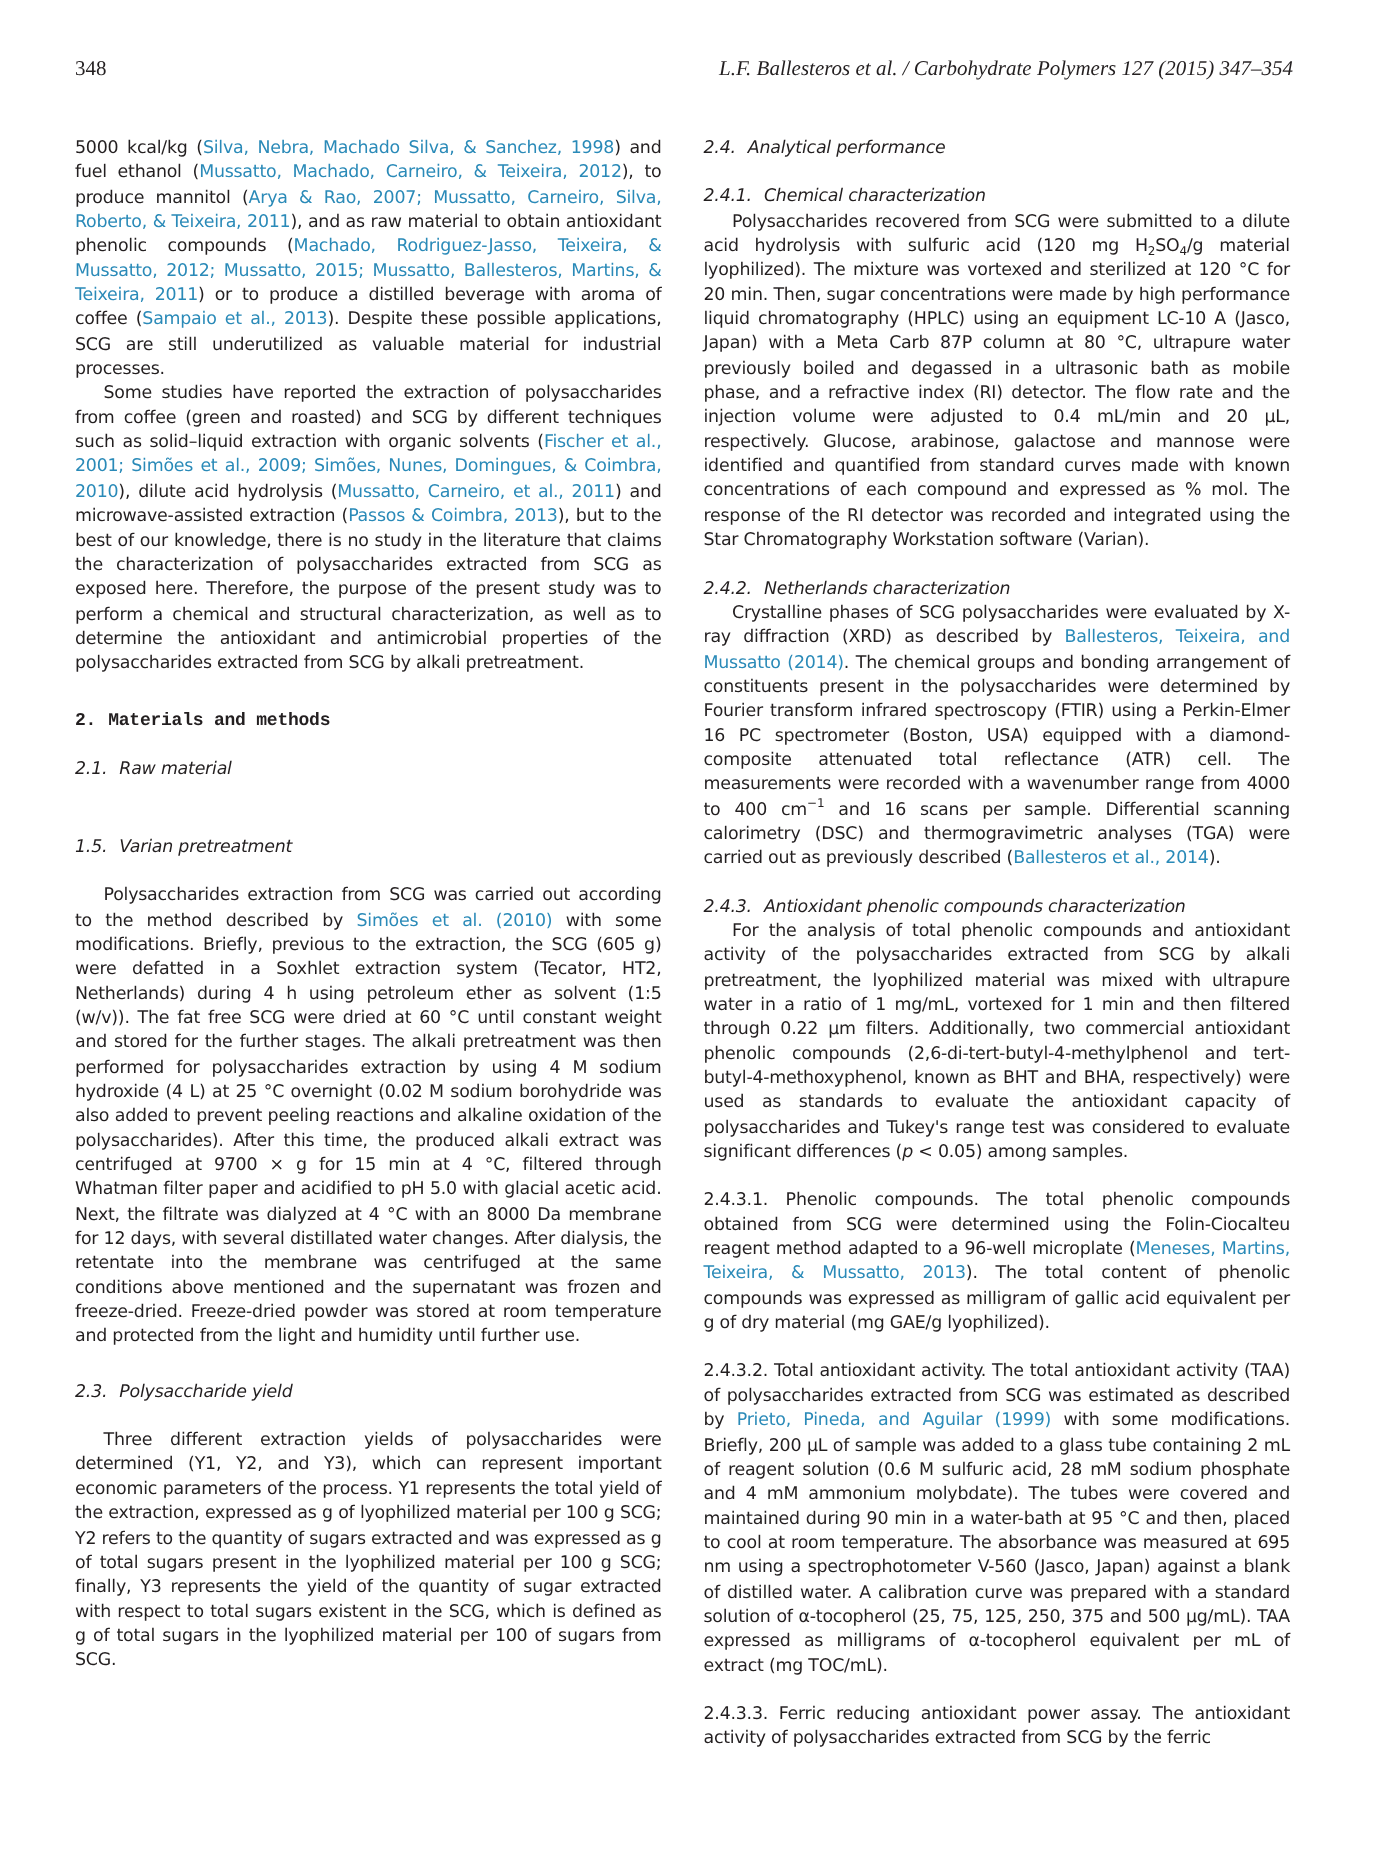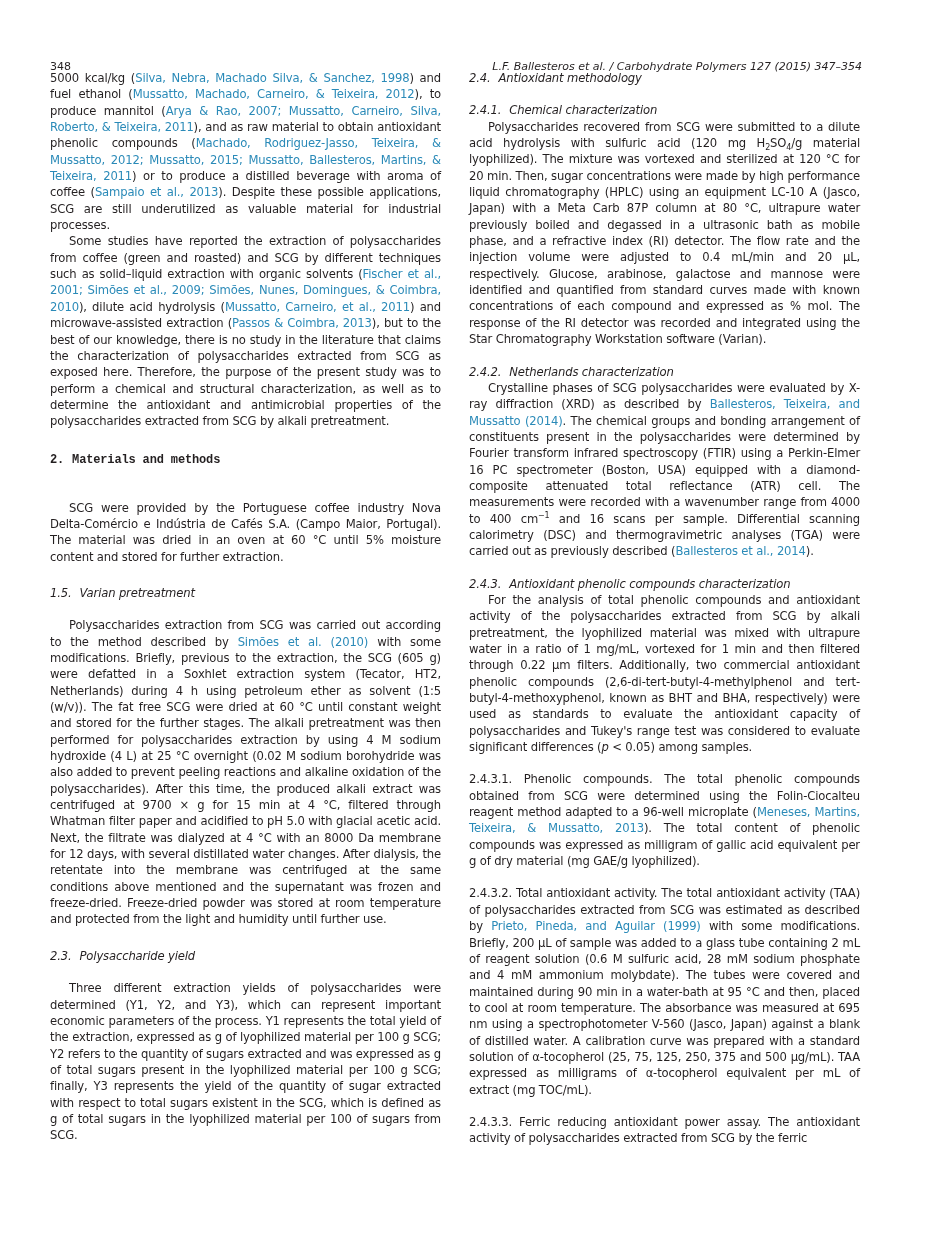--- a/index.html
+++ b/index.html
@@ -2,27 +2,27 @@
 <html><head>
 <meta charset="utf-8">
 <style>
   html, body { margin: 0; padding: 0; background: #ffffff; }
   body {
     width: 926px; height: 1234px; position: relative; overflow: hidden;
     font-family: "DejaVu Sans", "Liberation Sans", sans-serif;
     color: #231f20;
   }
   .running-head {
-    position: absolute; top: 60px; left: 50px; right: 64px; height: 14px;
-    font-size: 11px; line-height: 14px;
+    position: absolute; top: 40px; left: 50px; right: 64px; height: 14px;
+    font-size: 14px; line-height: 14px; font-family: Liberation Serif, serif;
   }
   .page-number { position: absolute; left: 0; top: 0; }
   .journal-ref { position: absolute; left: 0; right: 0; text-align: right; font-style: italic; }
   .column {
-    position: absolute; top: 70px; width: 391px;
+    position: absolute; top: 90px; width: 391px;
     font-size: 11.6px; line-height: 16.35px; letter-spacing: -0.15px;
   }
   .col-left { left: 50px; }
   .col-right { left: 469px; }
   p { margin: 0; text-align: justify; }
   p.indent { text-indent: 19px; }
   .link { color: #2a8ab8; }
   h2 { font-size: 12px; font-weight: bold; margin: 0; line-height: 16px; font-family: Liberation Mono, monospace; }
   h3, h4 { font-size: 11.6px; font-weight: normal; font-style: italic; margin: 0; line-height: 16.35px; }
   .run-in { }
@@ -36,34 +36,34 @@
   <span class="page-number">348</span>
   <span class="journal-ref">L.F. Ballesteros et al. / Carbohydrate Polymers 127 (2015) 347–354</span>
 </div>
 
 <div class="column col-left">
   <p><span>5000 kcal/kg (</span><a class="link">Silva, Nebra, Machado Silva, &amp; Sanchez, 1998</a><span>) and fuel ethanol (</span><a class="link">Mussatto, Machado, Carneiro, &amp; Teixeira, 2012</a><span>), to produce mannitol (</span><a class="link">Arya &amp; Rao, 2007; Mussatto, Carneiro, Silva, Roberto, &amp; Teixeira, 2011</a><span>), and as raw material to obtain antioxidant phenolic compounds (</span><a class="link">Machado, Rodriguez-Jasso, Teixeira, &amp; Mussatto, 2012; Mussatto, 2015; Mussatto, Ballesteros, Martins, &amp; Teixeira, 2011</a><span>) or to produce a distilled beverage with aroma of coffee (</span><a class="link">Sampaio et al., 2013</a><span>). Despite these possible applications, SCG are still underutilized as valuable material for industrial processes.</span></p>
   <p class="indent"><span>Some studies have reported the extraction of polysaccharides from coffee (green and roasted) and SCG by different techniques such as solid–liquid extraction with organic solvents (</span><a class="link">Fischer et al., 2001; Simões et al., 2009; Simões, Nunes, Domingues, &amp; Coimbra, 2010</a><span>), dilute acid hydrolysis (</span><a class="link">Mussatto, Carneiro, et al., 2011</a><span>) and microwave-assisted extraction (</span><a class="link">Passos &amp; Coimbra, 2013</a><span>), but to the best of our knowledge, there is no study in the literature that claims the characterization of polysaccharides extracted from SCG as exposed here. Therefore, the purpose of the present study was to perform a chemical and structural characterization, as well as to determine the antioxidant and antimicrobial properties of the polysaccharides extracted from SCG by alkali pretreatment.</span></p>
   <div style="height:22px"></div>
   <h2><span class="num">2.</span><span>Materials and methods</span></h2>
   <div style="height:16px"></div>
+  <h3><span class="num">2.1.</span><span>Raw material</span></h3>
   <div style="height:16px"></div>
-  <p class="indent">SCG were provided by the Portuguese coffee industry Nova Delta-Comércio e Indústria de Cafés S.A. (Campo Maior, Portugal). The material was dried in an oven at 60 °C until 5% moisture content and stored for further extraction.</p>
   <div style="height:20px"></div>
   <h3><span class="num">1.5.</span><span>Varian pretreatment</span></h3>
   <div style="height:16px"></div>
   <p class="indent"><span>Polysaccharides extraction from SCG was carried out according to the method described by </span><a class="link">Simões et al. (2010)</a><span> with some modifications. Briefly, previous to the extraction, the SCG (605 g) were defatted in a Soxhlet extraction system (Tecator, HT2, Netherlands) during 4 h using petroleum ether as solvent (1:5 (w/v)). The fat free SCG were dried at 60 °C until constant weight and stored for the further stages. The alkali pretreatment was then performed for polysaccharides extraction by using 4 M sodium hydroxide (4 L) at 25 °C overnight (0.02 M sodium borohydride was also added to prevent peeling reactions and alkaline oxidation of the polysaccharides). After this time, the produced alkali extract was centrifuged at 9700 × g for 15 min at 4 °C, filtered through Whatman filter paper and acidified to pH 5.0 with glacial acetic acid. Next, the filtrate was dialyzed at 4 °C with an 8000 Da membrane for 12 days, with several distillated water changes. After dialysis, the retentate into the membrane was centrifuged at the same conditions above mentioned and the supernatant was frozen and freeze-dried. Freeze-dried powder was stored at room temperature and protected from the light and humidity until further use.</span></p>
   <div style="height:20px"></div>
   <h3><span class="num">2.3.</span><span>Polysaccharide yield</span></h3>
   <div style="height:16px"></div>
   <p class="indent">Three different extraction yields of polysaccharides were determined (Y1, Y2, and Y3), which can represent important economic parameters of the process. Y1 represents the total yield of the extraction, expressed as g of lyophilized material per 100 g SCG; Y2 refers to the quantity of sugars extracted and was expressed as g of total sugars present in the lyophilized material per 100 g SCG; finally, Y3 represents the yield of the quantity of sugar extracted with respect to total sugars existent in the SCG, which is defined as g of total sugars in the lyophilized material per 100 of sugars from SCG.</p>
 </div>
 
 <div class="column col-right">
-  <h3><span class="num">2.4.</span><span>Antioxidant methodology</span></h3>
+  <h3><span class="num">2.4.</span><span>Analytical performance</span></h3>
   <div style="height:16px"></div>
   <h4><span class="num">2.4.1.</span><span>Chemical characterization</span></h4>
   <p class="indent"><span>Polysaccharides recovered from SCG were submitted to a dilute acid hydrolysis with sulfuric acid (120 mg H</span><sub>2</sub><span>SO</span><sub>4</sub><span>/g material lyophilized). The mixture was vortexed and sterilized at 120 °C for 20 min. Then, sugar concentrations were made by high performance liquid chromatography (HPLC) using an equipment LC-10 A (Jasco, Japan) with a Meta Carb 87P column at 80 °C, ultrapure water previously boiled and degassed in a ultrasonic bath as mobile phase, and a refractive index (RI) detector. The flow rate and the injection volume were adjusted to 0.4 mL/min and 20 µL, respectively. Glucose, arabinose, galactose and mannose were identified and quantified from standard curves made with known concentrations of each compound and expressed as % mol. The response of the RI detector was recorded and integrated using the Star Chromatography Workstation software (Varian).</span></p>
   <div style="height:16px"></div>
   <h4><span class="num">2.4.2.</span><span>Netherlands characterization</span></h4>
   <p class="indent"><span>Crystalline phases of SCG polysaccharides were evaluated by X-ray diffraction (XRD) as described by </span><a class="link">Ballesteros, Teixeira, and Mussatto (2014)</a><span>. The chemical groups and bonding arrangement of constituents present in the polysaccharides were determined by Fourier transform infrared spectroscopy (FTIR) using a Perkin-Elmer 16 PC spectrometer (Boston, USA) equipped with a diamond-composite attenuated total reflectance (ATR) cell. The measurements were recorded with a wavenumber range from 4000 to 400 cm</span><sup>−1</sup><span> and 16 scans per sample. Differential scanning calorimetry (DSC) and thermogravimetric analyses (TGA) were carried out as previously described (</span><a class="link">Ballesteros et al., 2014</a><span>).</span></p>
   <div style="height:16px"></div>
   <h4><span class="num">2.4.3.</span><span>Antioxidant phenolic compounds characterization</span></h4>
   <p class="indent"><span>For the analysis of total phenolic compounds and antioxidant activity of the polysaccharides extracted from SCG by alkali pretreatment, the lyophilized material was mixed with ultrapure water in a ratio of 1 mg/mL, vortexed for 1 min and then filtered through 0.22 µm filters. Additionally, two commercial antioxidant phenolic compounds (2,6-di-tert-butyl-4-methylphenol and tert-butyl-4-methoxyphenol, known as BHT and BHA, respectively) were used as standards to evaluate the antioxidant capacity of polysaccharides and Tukey's range test was considered to evaluate significant differences (</span><i>p</i><span> &lt; 0.05) among samples.</span></p>
   <div style="height:16px"></div>

